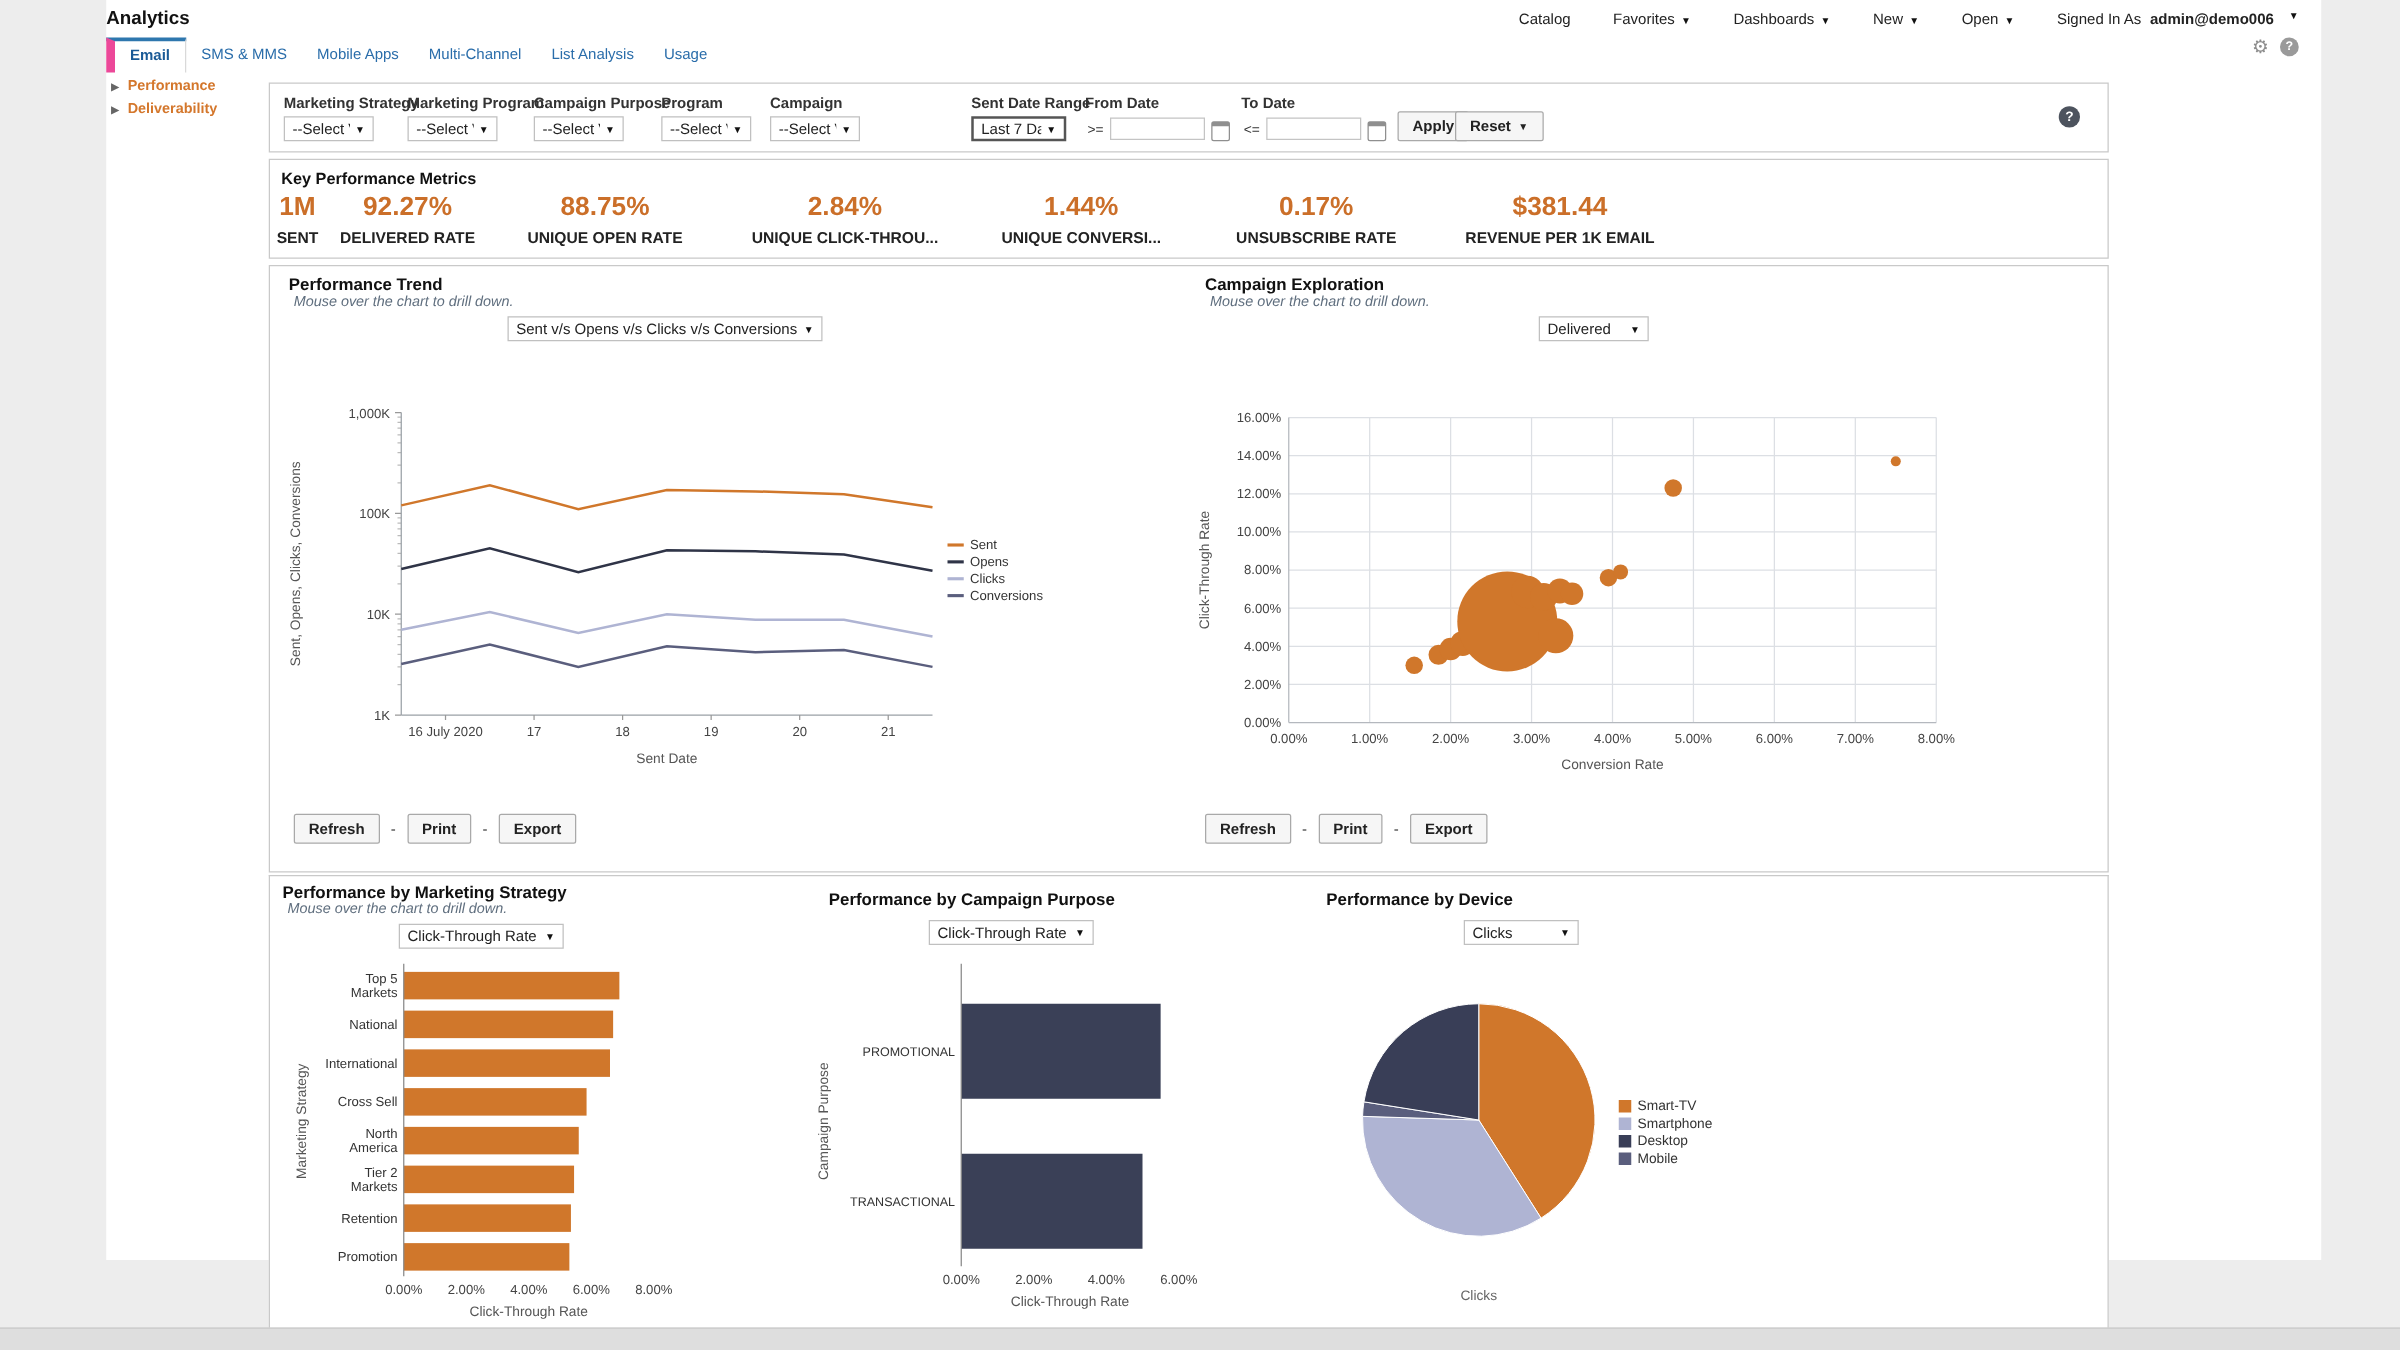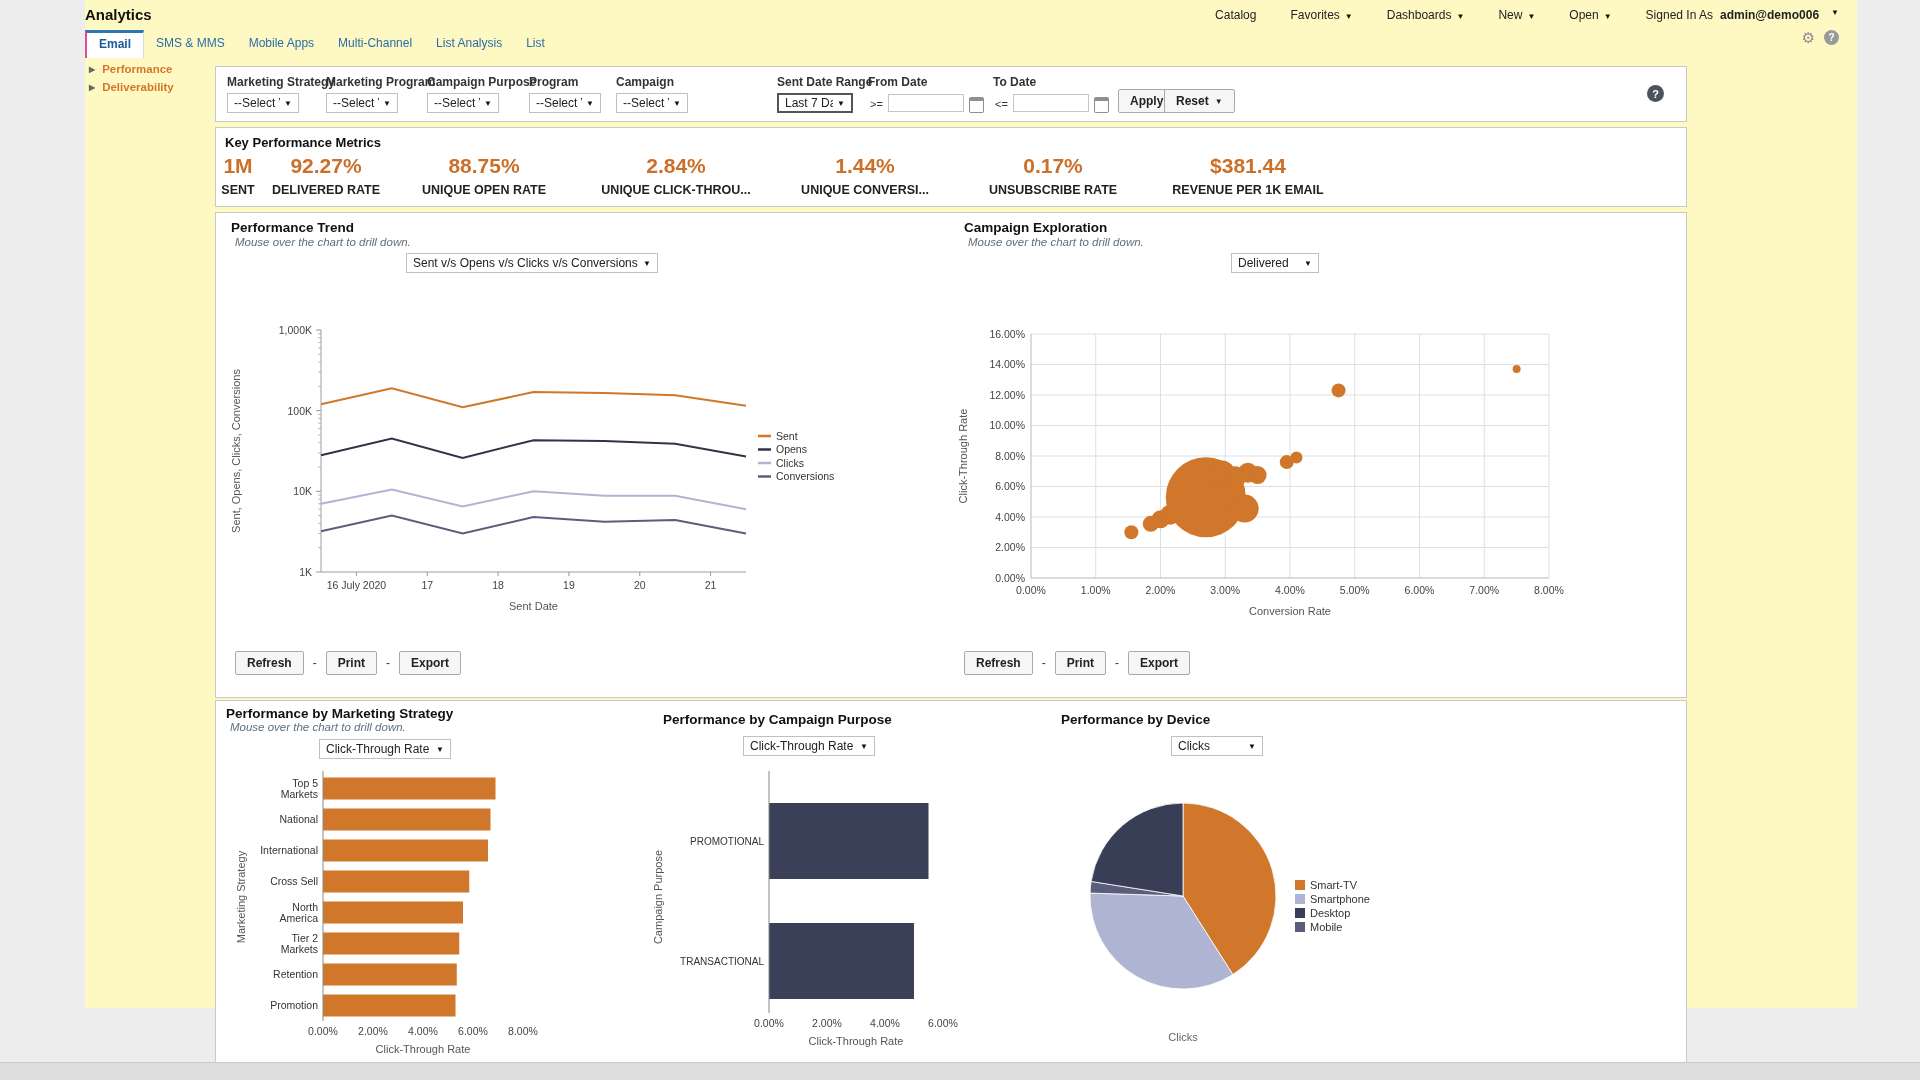--- a/index.html
+++ b/index.html
@@ -1,34 +1,34 @@
 <!DOCTYPE html>
 <html><head>
 <meta charset="utf-8">
 <style>
   html,body{margin:0;padding:0;background:#ededed;font-family:"Liberation Sans",sans-serif;}
   .page{position:relative;width:1920px;height:1080px;overflow:hidden;background:#ededed;}
-  .card{position:absolute;left:85px;top:0;width:1772px;height:1008px;background:#fef9c3;}
+  .card{position:absolute;left:85px;top:0;width:1772px;height:1008px;background:#ffffff;}
   .bottom-strip{position:absolute;left:0;top:1062px;width:1920px;height:18px;background:#dedede;border-top:1px solid #c9c9c9;}
 
   
   .app-title{position:absolute;left:0px;top:6px;font-size:15px;font-weight:bold;color:#111;}
   .top-nav{position:absolute;right:18px;top:8px;display:flex;align-items:center;gap:34px;font-size:12px;color:#222;margin-left:36px;}
   .top-nav .nav-item{cursor:pointer;white-space:nowrap;}
   .top-nav .caret{font-size:8px;margin-left:5px;color:#111;}
   .signed-in{display:flex;gap:7px;align-items:flex-start;white-space:nowrap;}
   .signed-in .user{font-weight:bold;}
   .icon-row{position:absolute;right:18px;top:30px;display:flex;gap:9px;align-items:center;}
   .gear{font-size:15px;color:#8d8d8d;cursor:pointer;line-height:1;}
   .help-circle{width:15px;height:15px;border-radius:50%;background:#9a9a9a;color:#fff;font-size:10px;font-weight:bold;display:flex;align-items:center;justify-content:center;cursor:pointer;}
 
   
   .tabs{position:absolute;left:0px;top:30px;display:flex;align-items:stretch;font-size:12px;}
   .tab{padding:6px 12px 7px;color:#2a6daa;cursor:pointer;white-space:nowrap;}
-  .tab.active{border-top:3px solid #2e77ae;border-left:2px solid #ec4899;border-right:1px solid #d9d9d9;padding-top:4px;color:#1a5a96;font-weight:bold;background:#fff;}
+  .tab.active{border-top:3px solid #2e77ae;border-left:7px solid #ec4899;border-right:1px solid #d9d9d9;padding-top:4px;color:#1a5a96;font-weight:bold;background:#fff;}
 
   
   .sidebar{position:absolute;left:4px;top:60px;width:118px;font-size:11.5px;}
   .tree-item{display:flex;align-items:center;gap:7px;padding:3px 0;cursor:pointer;color:#d4772c;font-weight:bold;}
   .tree-arrow{color:#666;font-size:8px;}
 
   
   .panel{position:absolute;background:#fff;border:1px solid #c9c9c9;}
   .panel-filters{left:130px;top:66px;width:1470px;height:54px;}
   .panel-kpm{left:130px;top:127px;width:1470px;height:78px;}
@@ -92,21 +92,21 @@
       <span class="gear">⚙</span>
       <span class="help-circle">?</span>
     </div>
 
     <div class="tabs" id="tabs">
         <div class="tab active">Email</div>
         <div class="tab">SMS &amp; MMS</div>
         <div class="tab">Mobile Apps</div>
         <div class="tab">Multi-Channel</div>
         <div class="tab">List Analysis</div>
-        <div class="tab">List</div>
+        <div class="tab">Usage</div>
       </div>
 
     <div class="sidebar" id="sidebar">
         <div class="tree-item">
           <span class="tree-arrow">▶</span>
           <span>Performance</span>
         </div>
         <div class="tree-item">
           <span class="tree-arrow">▶</span>
           <span>Deliverability</span>

